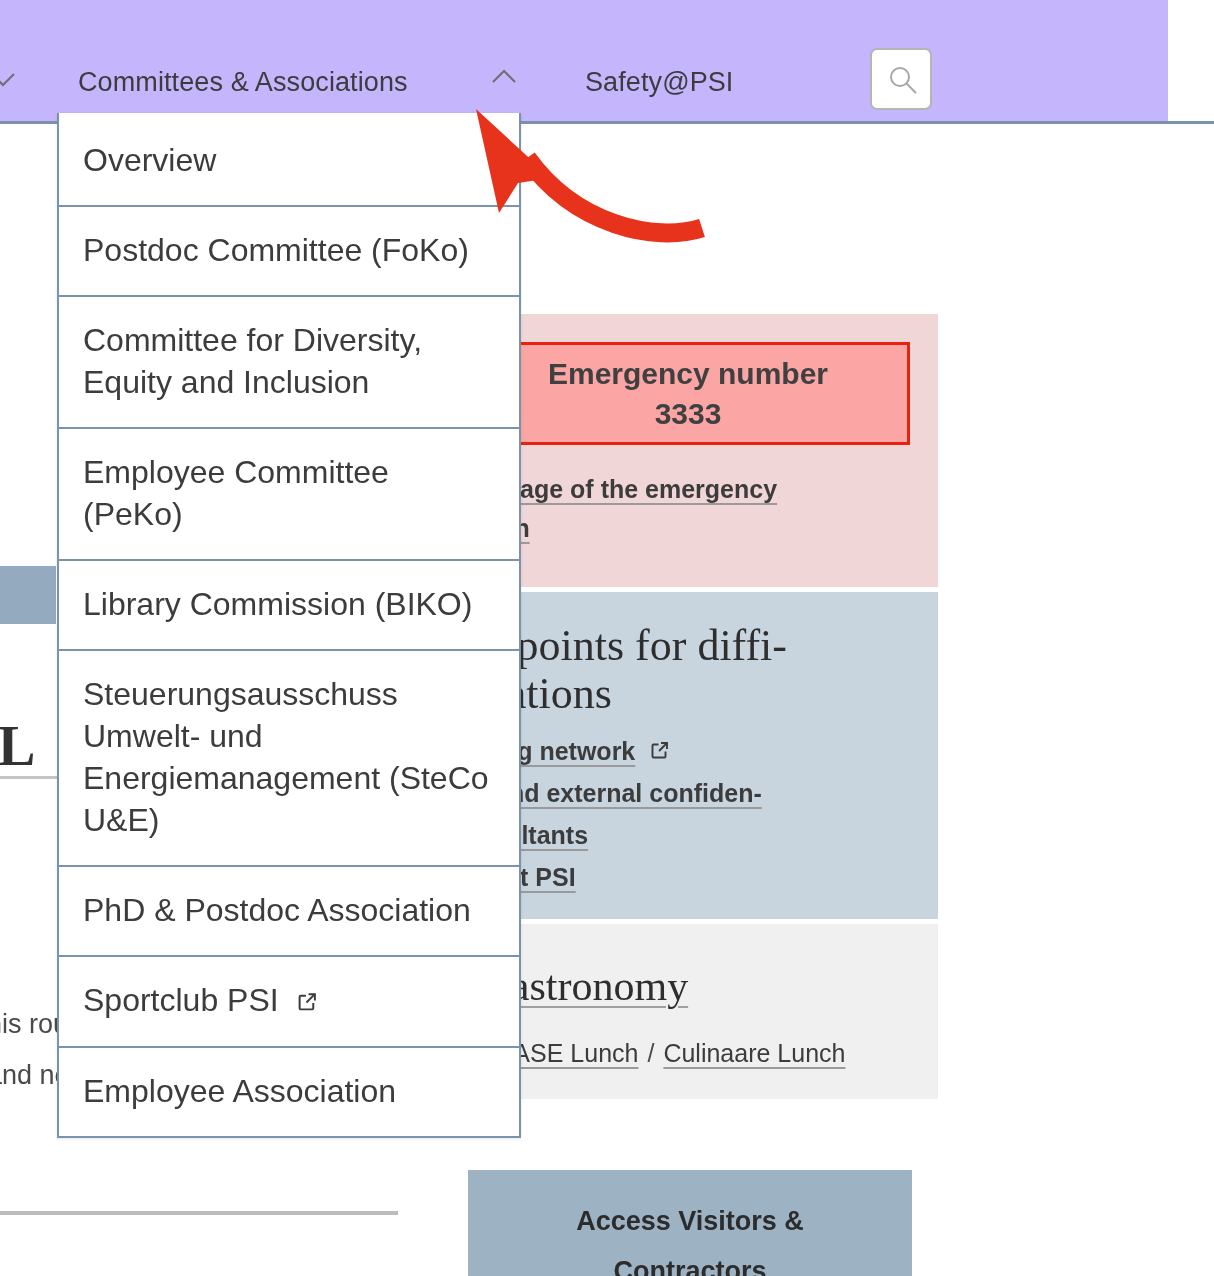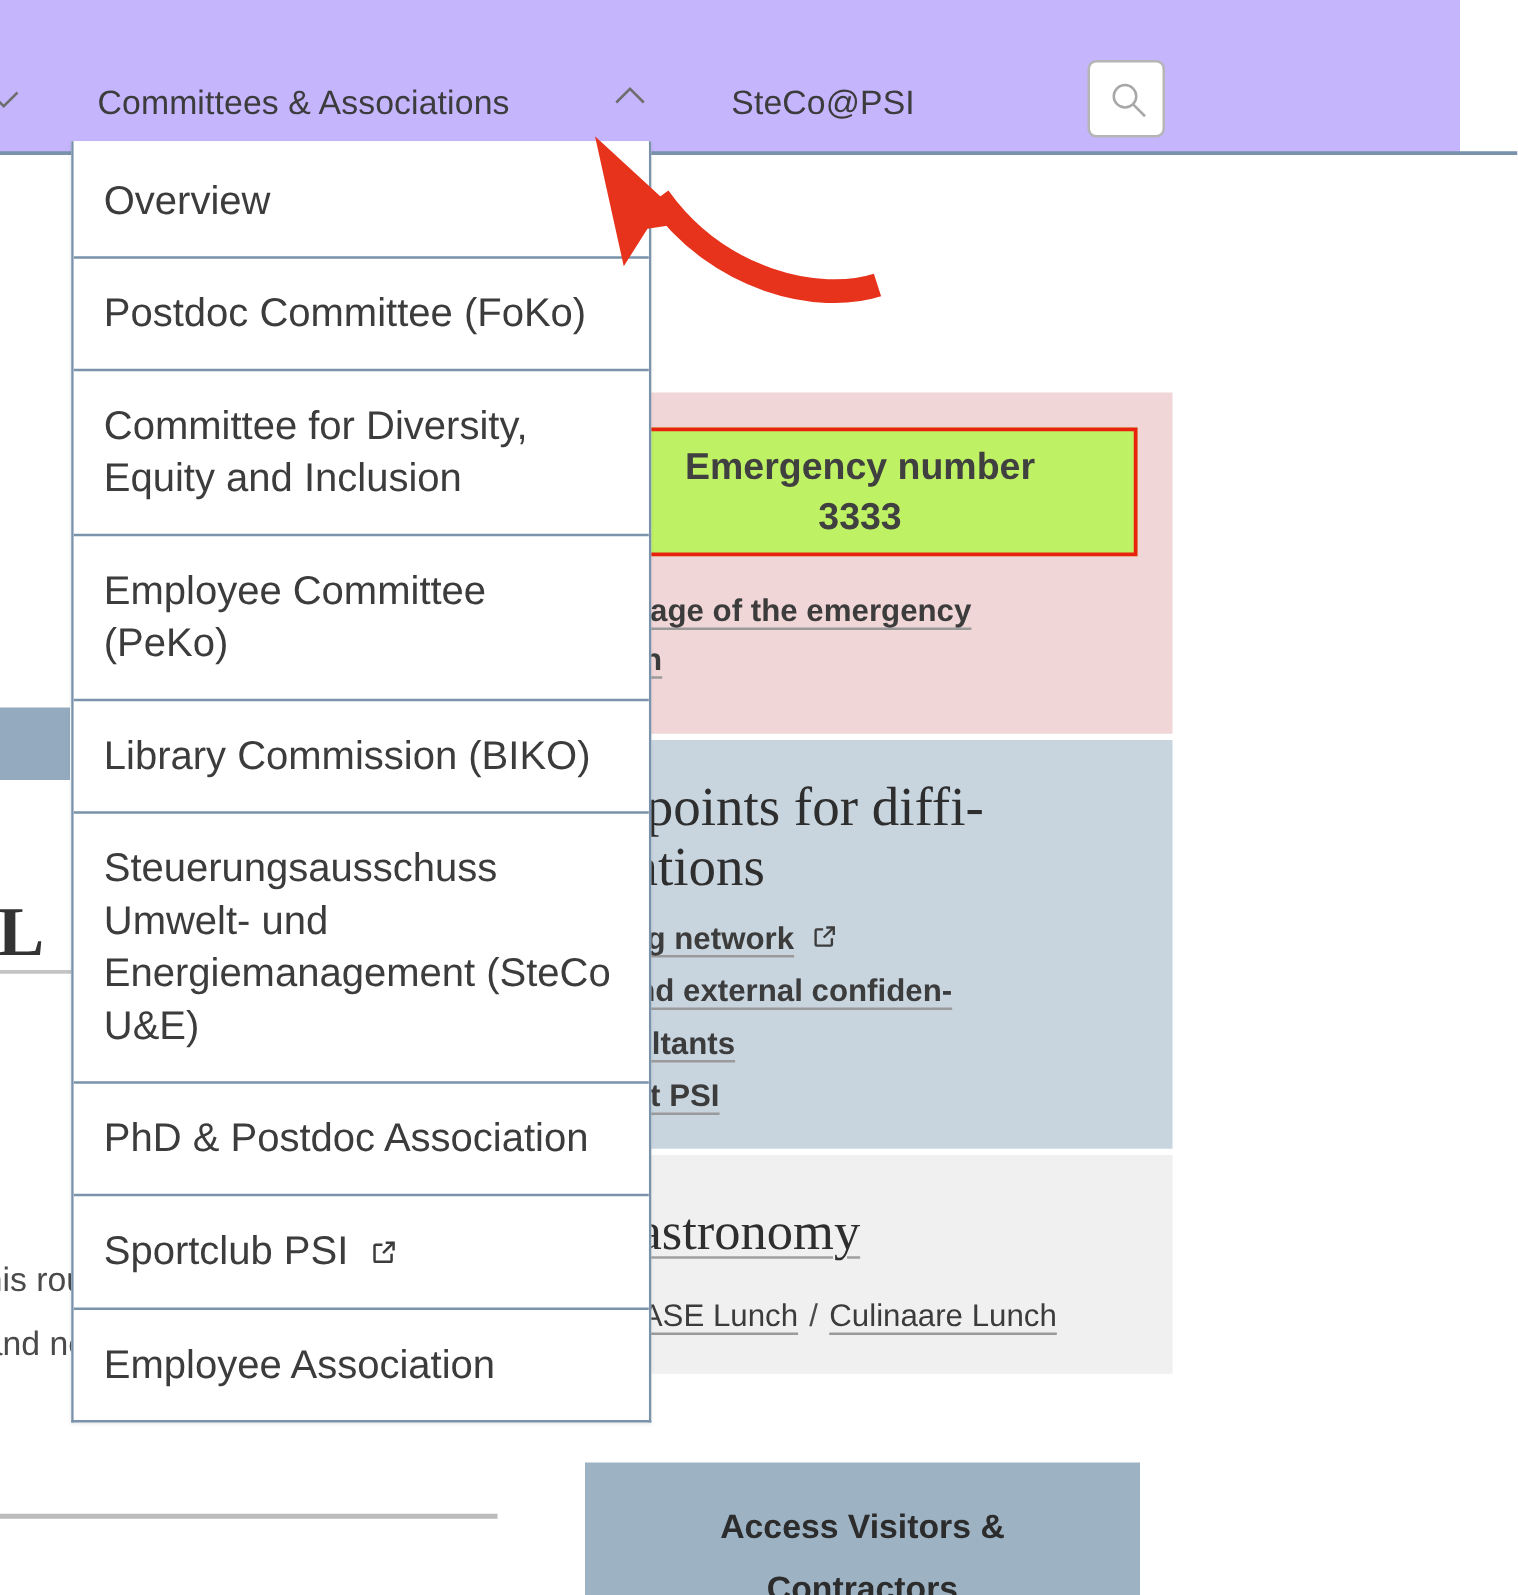--- a/index.html
+++ b/index.html
@@ -40,21 +40,21 @@
   #left-body{
     left:-118px;top:846px;width:480px;font-size:27px;line-height:51px;
     color:#4a4a4a;white-space:pre;
   }
   #bottom-rule{left:0;top:1211px;width:398px;height:4px;background:#bcbcbc;}
 
   
   #card-emergency{left:440px;top:314px;width:498px;height:273px;background:#f0d6d6;}
   #emergency-box{
     left:26px;top:28px;width:444px;height:103px;
-    border:3px solid #e8220f;background:#bef264;box-sizing:border-box;
+    border:3px solid #e8220f;background:#fca5a5;box-sizing:border-box;
     display:flex;flex-direction:column;align-items:center;justify-content:center;
   }
   #emergency-box .line{font-size:30px;font-weight:700;color:#404040;line-height:40px;}
   .card-link{
     font-size:25px;font-weight:700;color:#3c3c3c;
     text-decoration:underline;text-decoration-color:#9a9a9a;
     text-underline-offset:5px;text-decoration-thickness:2px;
     line-height:39px;
   }
   #emergency-link{position:absolute;left:-20px;top:156px;width:500px;}
@@ -184,21 +184,21 @@
     </svg>
   </span>
 
   <span class="nav-item" id="nav-committees">Committees &amp; Associations</span>
   <span class="abs" id="nav-committees-caret">
     <svg width="30" height="30" viewBox="0 0 30 30" fill="none" stroke="#6e6e6e" stroke-width="2">
       <path d="M4 20 L15 9 L26 20"></path>
     </svg>
   </span>
 
-  <span class="nav-item" id="nav-safety">SteCo@PSI</span>
+  <span class="nav-item" id="nav-safety">Safety@PSI</span>
 
   <div class="abs" id="search-button">
     <span>
       <svg width="36" height="36" viewBox="0 0 36 36" fill="none" stroke="#a8a8a8" stroke-width="2">
         <circle cx="15" cy="14" r="9"></circle>
           <path d="M21.5 20.5 L31 30"></path>
       </svg>
     </span>
   </div>
 </div>

